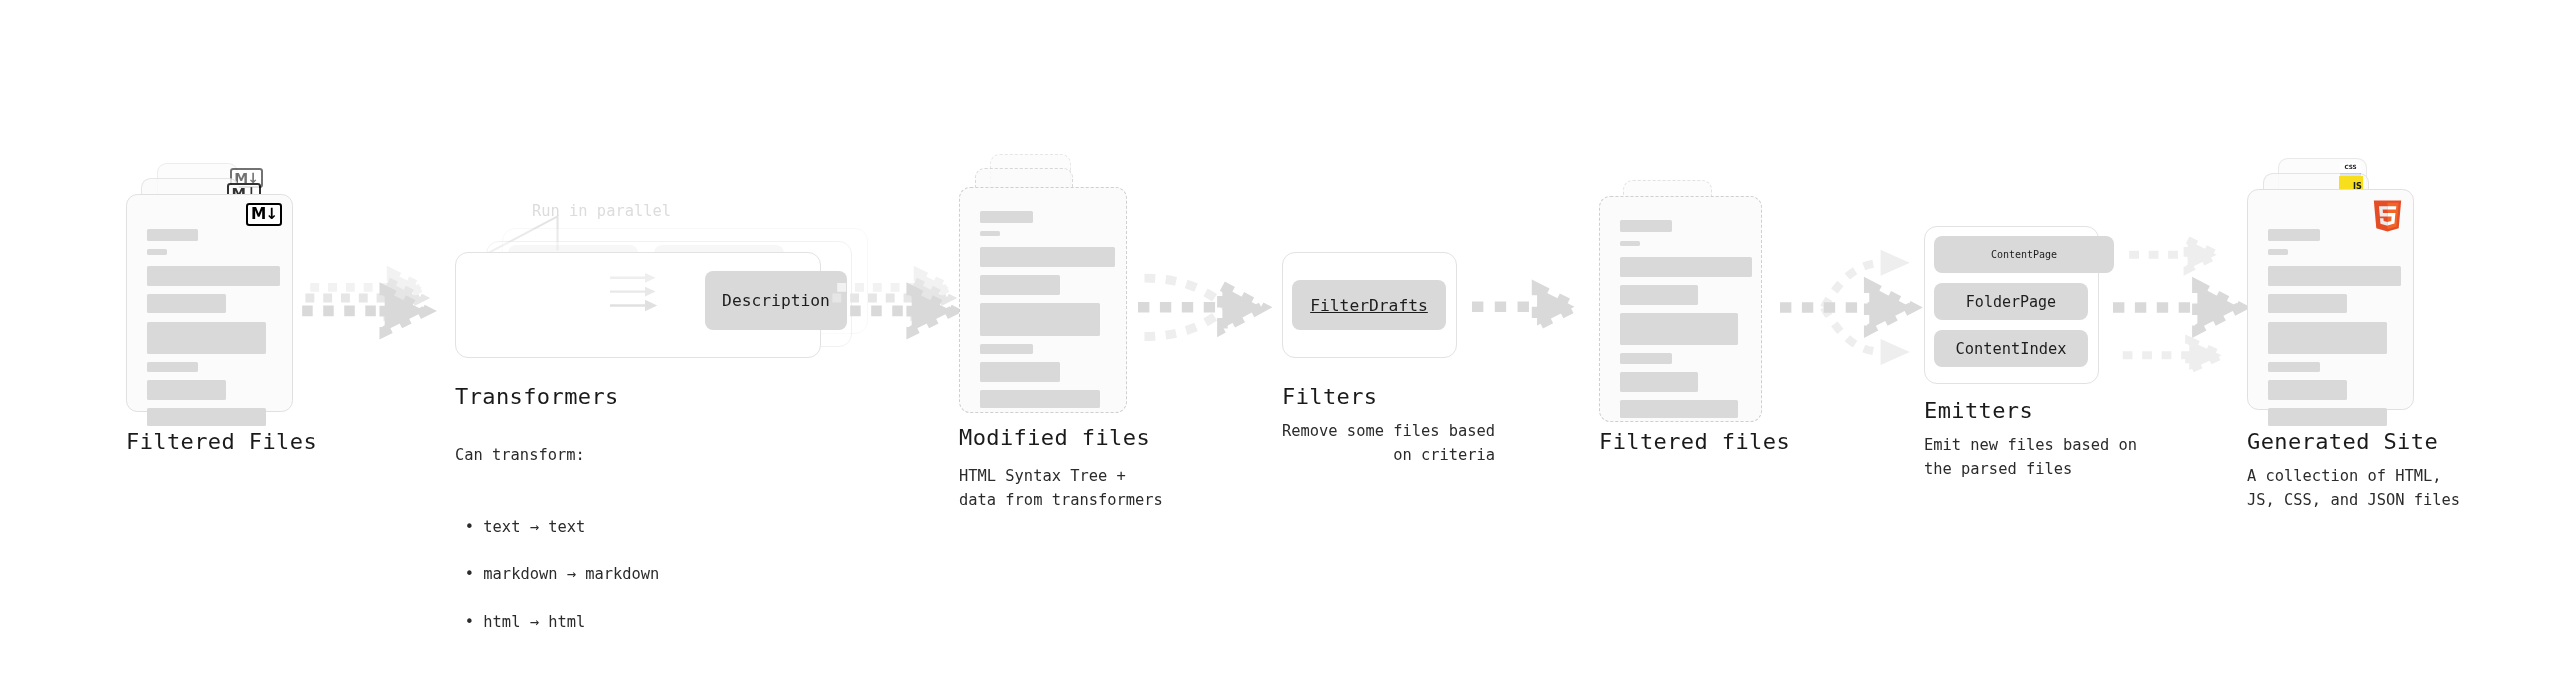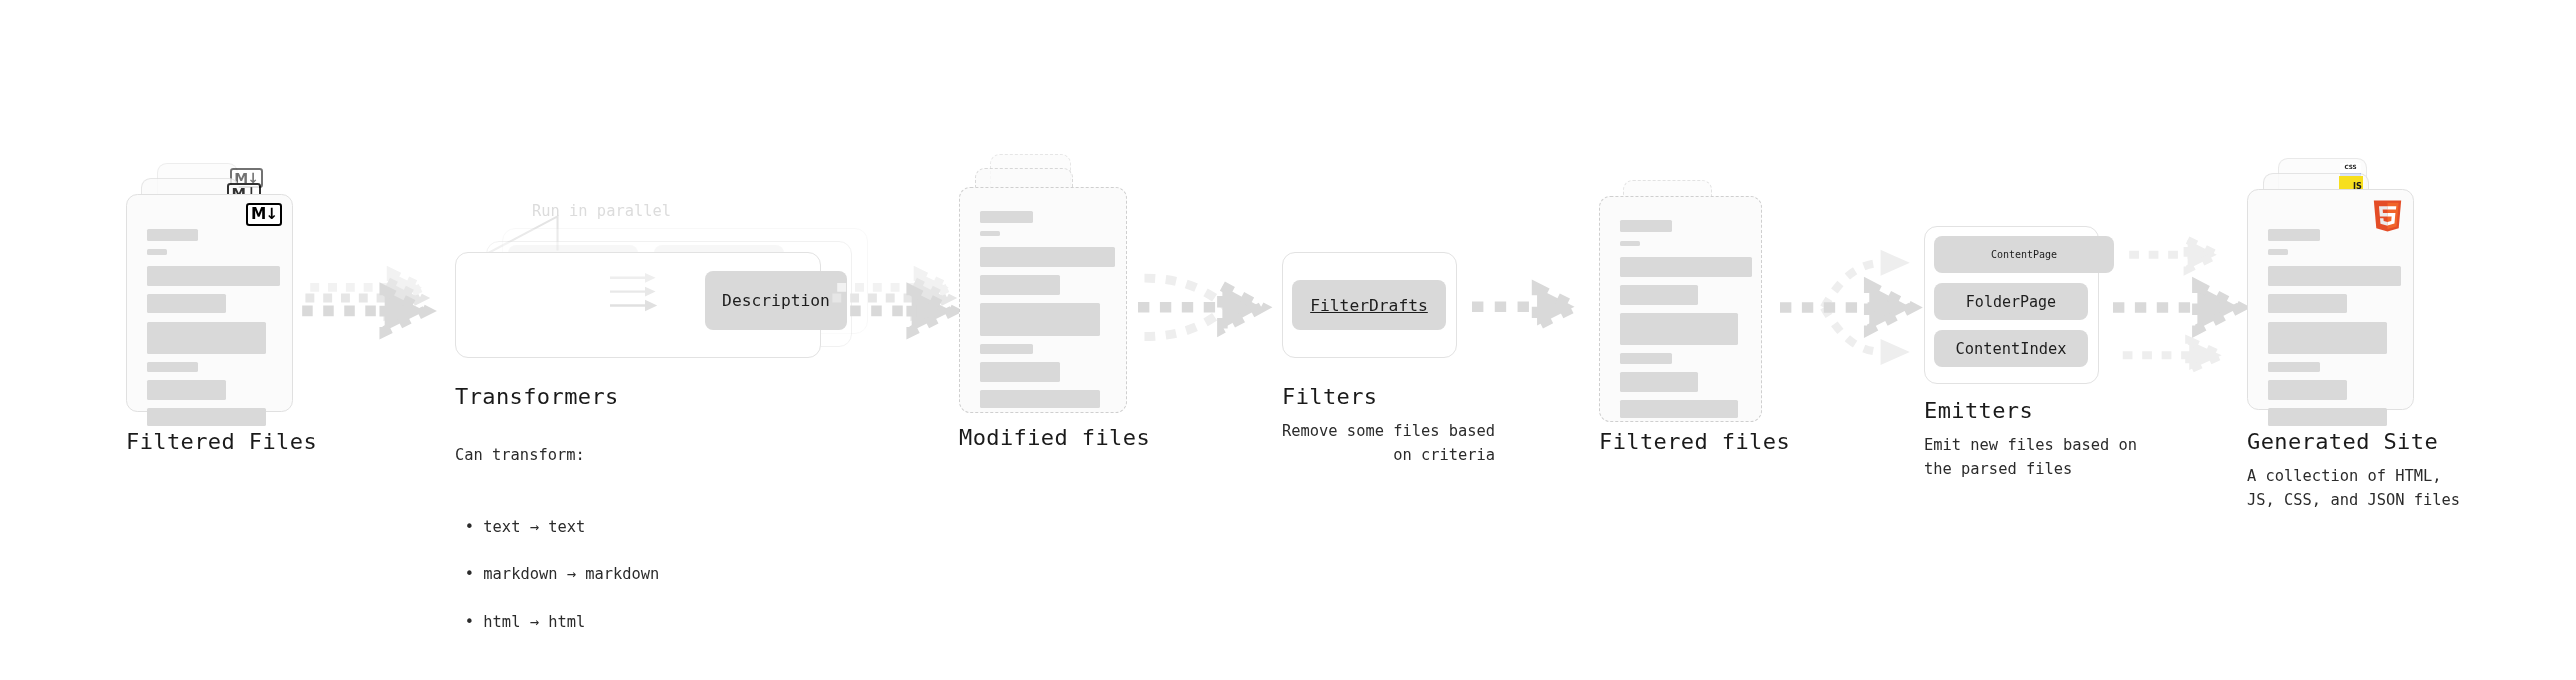--- a/index.html
+++ b/index.html
@@ -257,20 +257,22 @@
         <div class="bar" style="width:80px;height:19.5px;"></div>
         <div class="bar" style="width:120px;height:32.5px;"></div>
         <div class="bar" style="width:53px;height:10.6px;"></div>
         <div class="bar" style="width:80px;height:19.5px;"></div>
         <div class="bar" style="width:120px;height:18px;"></div>
       </div>
     </div>
   </div>
 
   <div class="stage-title" style="left:959px; top:425px;">Modified files</div>
+  <div class="stage-desc" style="left:959px; top:465px;">HTML Syntax Tree +
+data from transformers</div>
 
   <svg class="abs-svg" style="left:1138px; top:260px;" width="142" height="106" viewBox="0 0 175 130">
     <g fill="none" stroke="#eeeeee" stroke-width="11" stroke-dasharray="13 13" stroke-linecap="butt">
       <path d="M8 22 C 60 22, 88 40, 110 58"></path>
       <path d="M8 94 C 60 94, 88 76, 110 58"></path>
     </g>
     <g stroke="#d9d9d9" stroke-width="13" stroke-dasharray="14 13" fill="#d9d9d9">
       <line x1="0" y1="58" x2="112" y2="58"></line>
       <polygon points="104,32 152,58 104,84"></polygon>
     </g>

